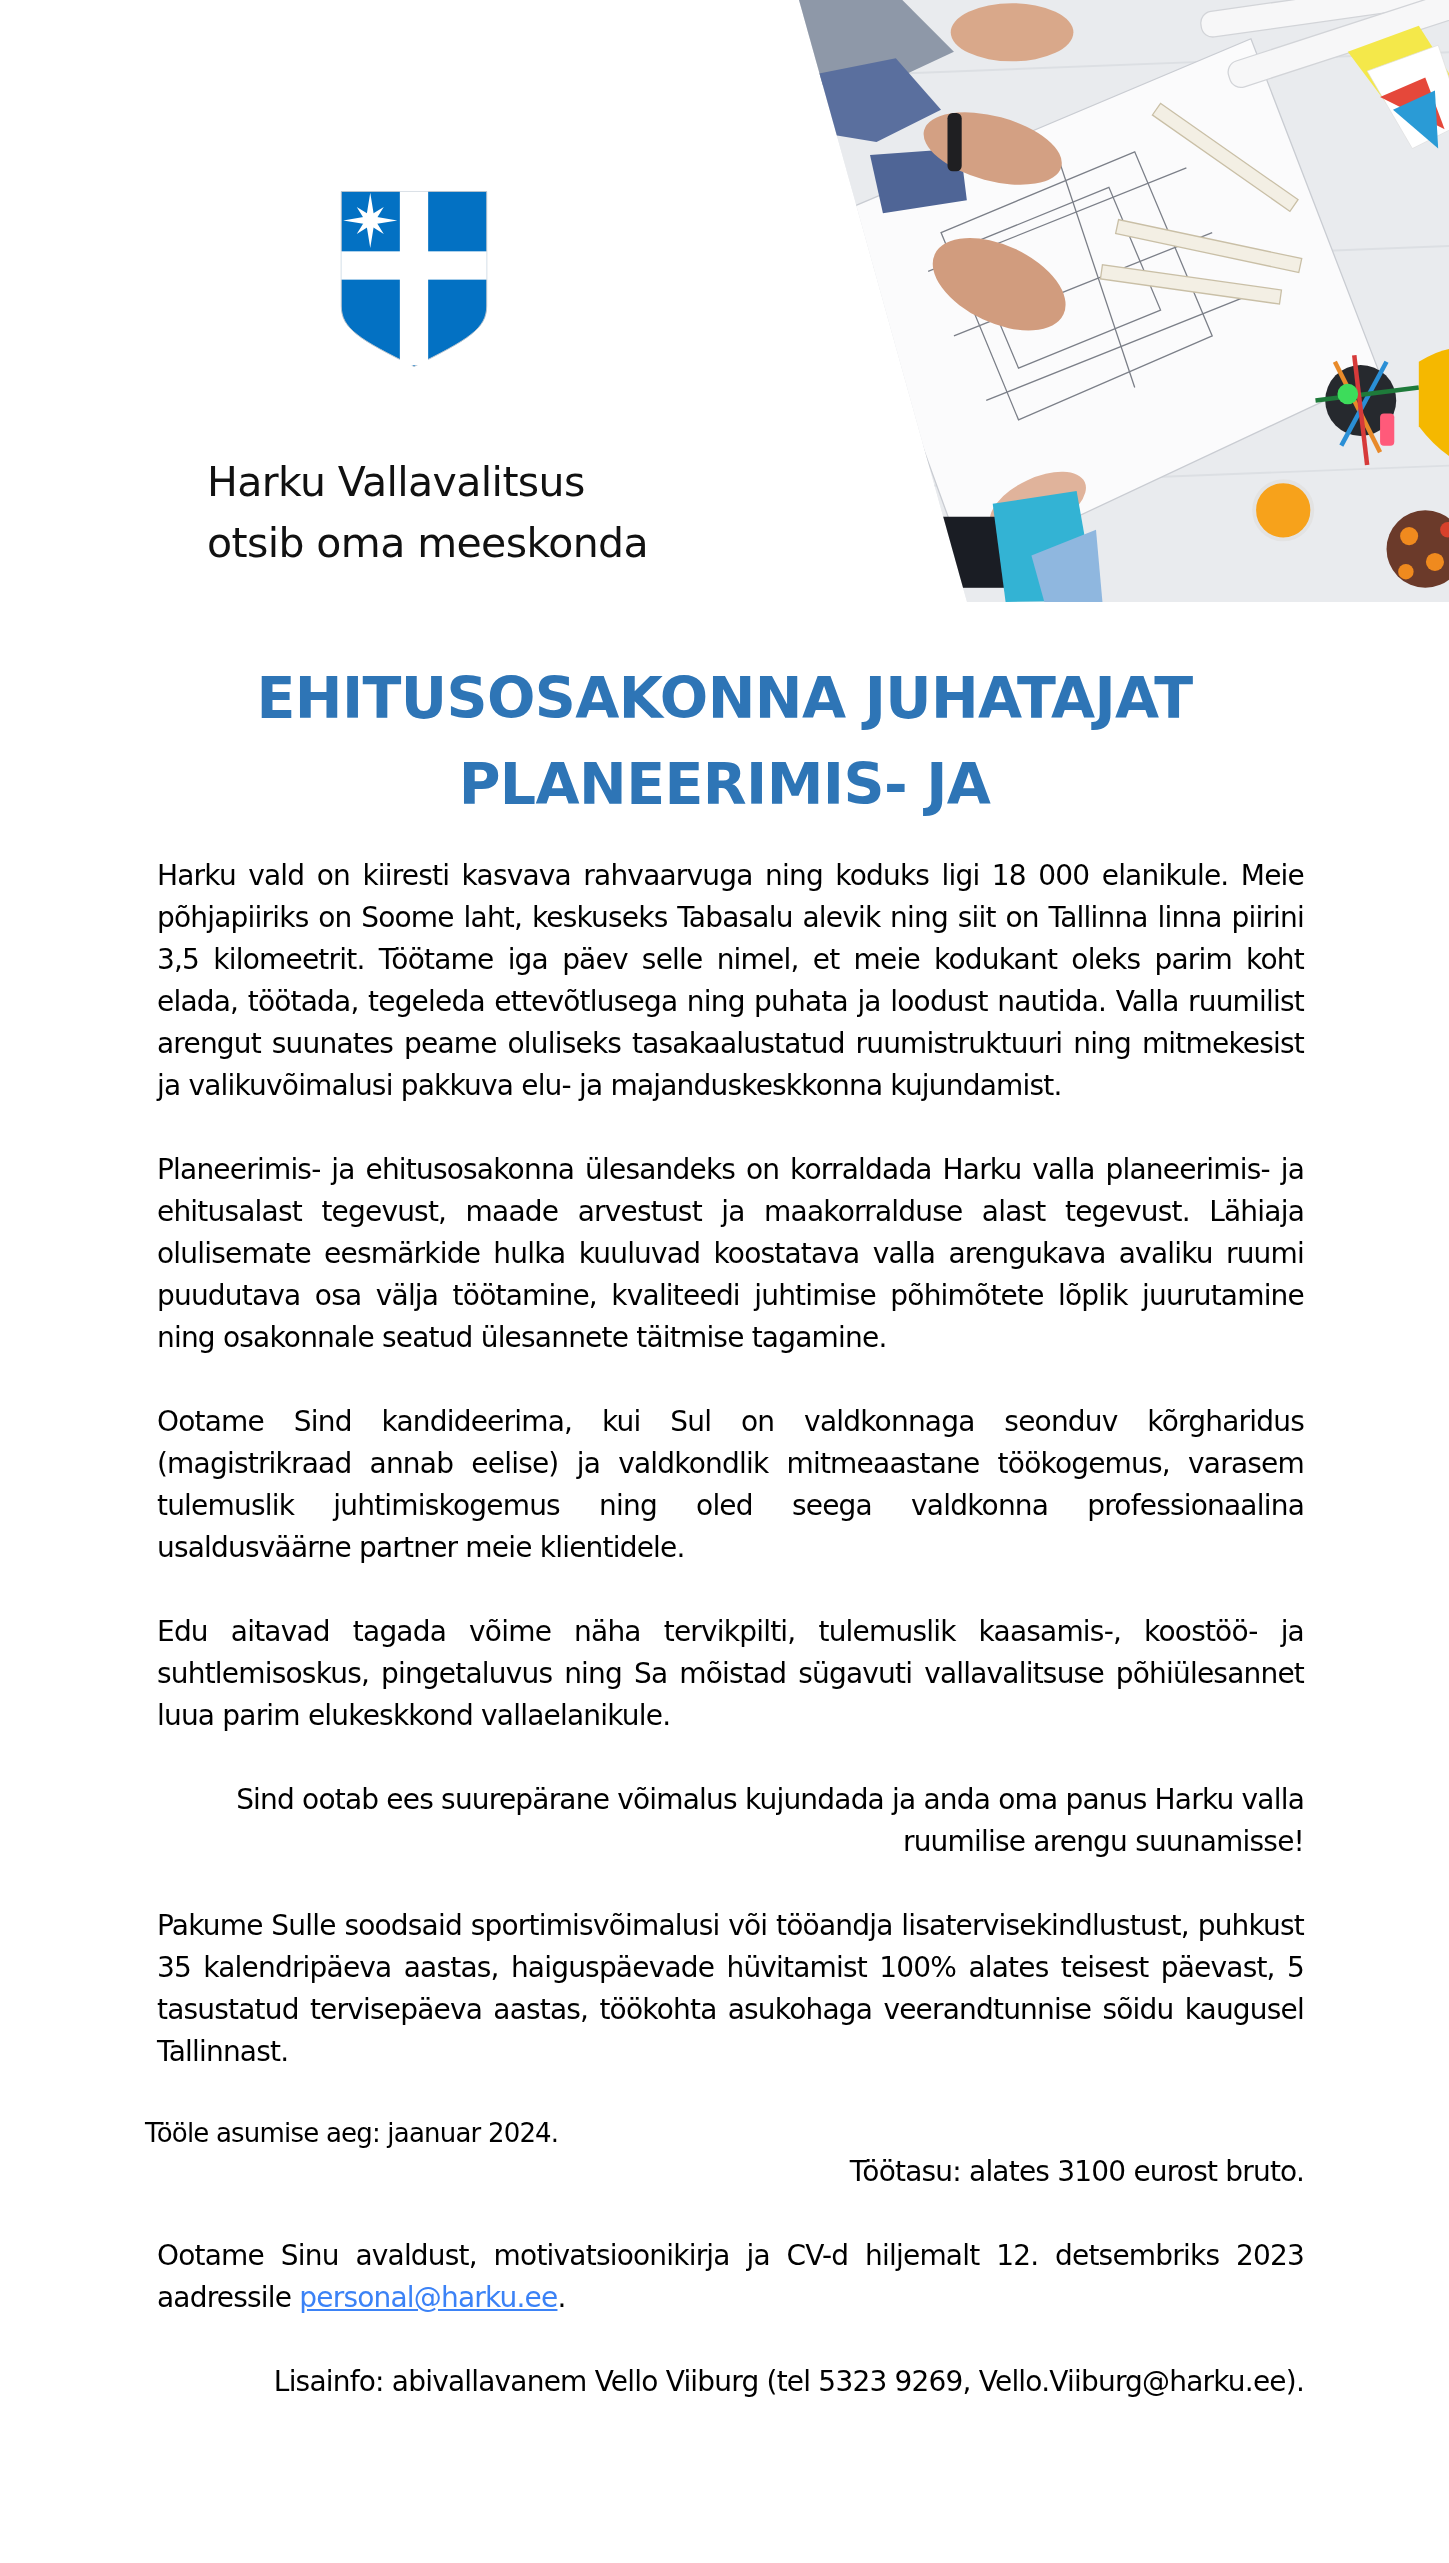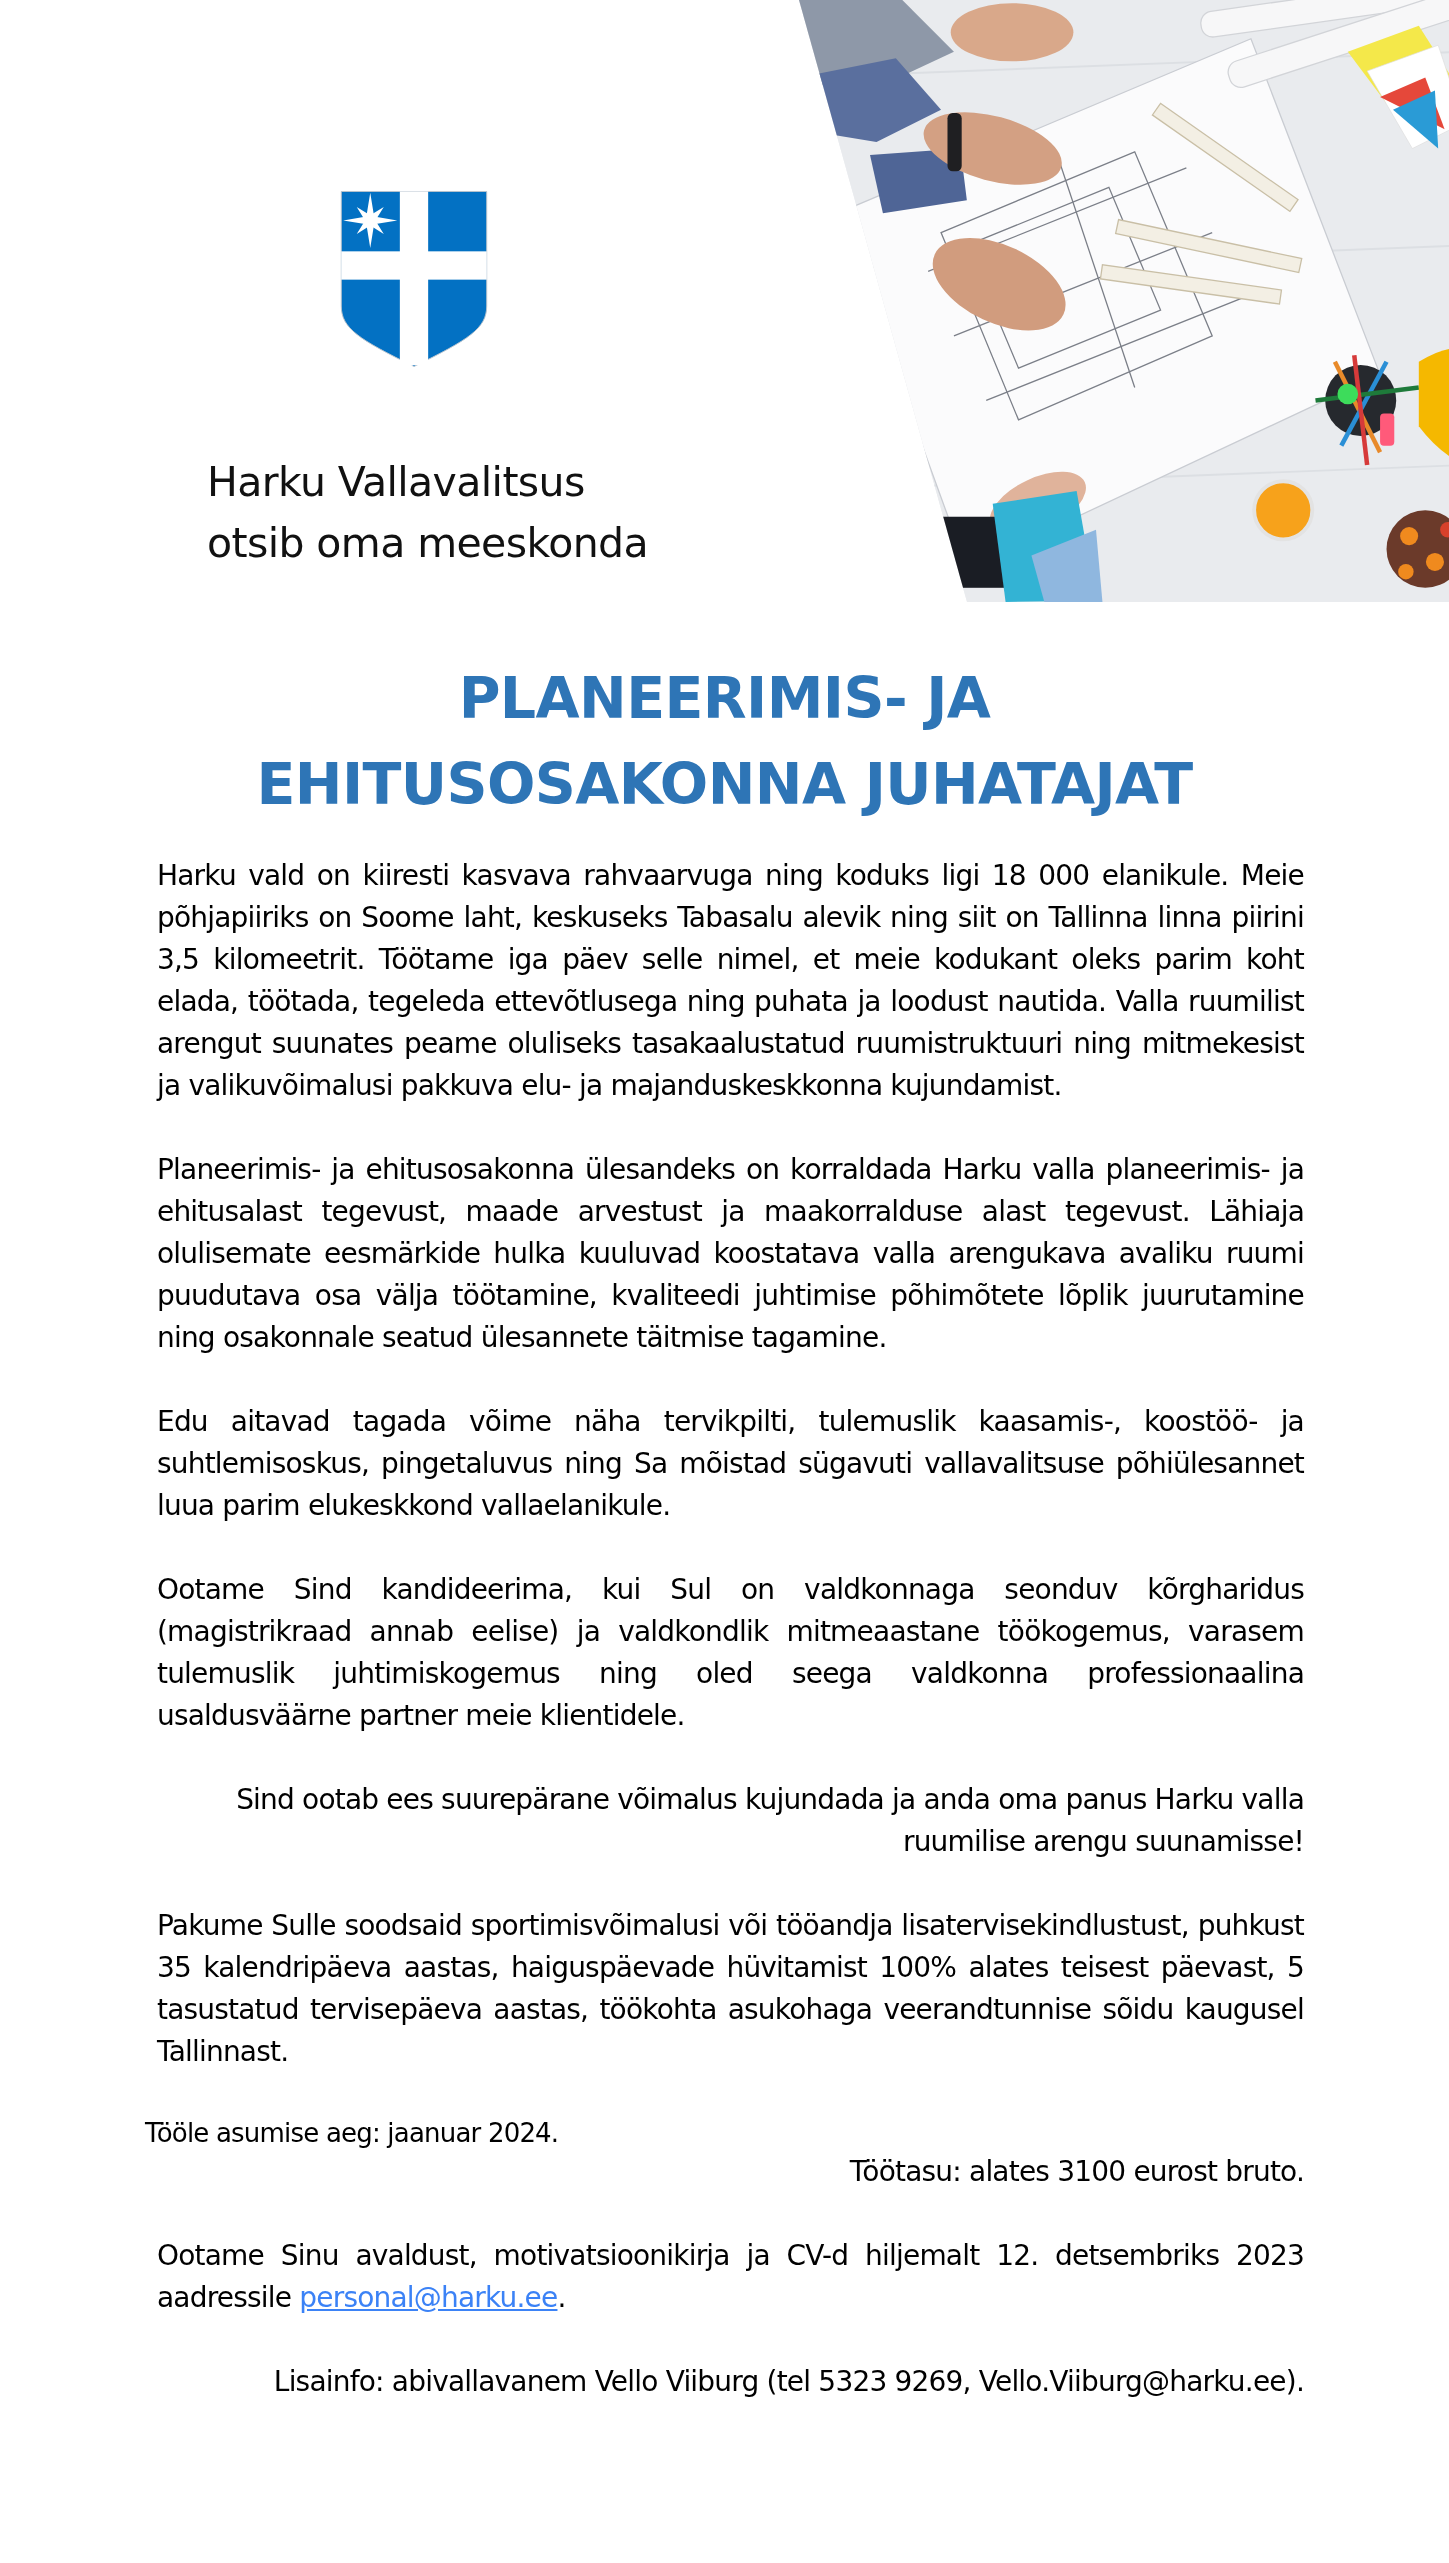--- a/index.html
+++ b/index.html
@@ -126,32 +126,32 @@
         <circle cx="945" cy="830" r="14" fill="#f08a1e"></circle>
         <circle cx="985" cy="870" r="14" fill="#f08a1e"></circle>
         <circle cx="1005" cy="820" r="12" fill="#d7412b"></circle>
         <circle cx="940" cy="885" r="12" fill="#f08a1e"></circle>
       </g>
     </svg>
   </div>
 </div>
 
 <div class="job-title">
+  <div>EHITUSOSAKONNA JUHATAJAT</div>
   <div>PLANEERIMIS- JA</div>
-  <div>EHITUSOSAKONNA JUHATAJAT</div>
 </div>
 
 <div class="content">
   <p>Harku vald on kiiresti kasvava rahvaarvuga ning koduks ligi 18 000 elanikule. Meie põhjapiiriks on Soome laht, keskuseks Tabasalu alevik ning siit on Tallinna linna piirini 3,5 kilomeetrit. Töötame iga päev selle nimel, et meie kodukant oleks parim koht elada, töötada, tegeleda ettevõtlusega ning puhata ja loodust nautida. Valla ruumilist arengut suunates peame oluliseks tasakaalustatud ruumistruktuuri ning mitmekesist ja valikuvõimalusi pakkuva elu- ja majanduskeskkonna kujundamist.</p>
 
   <p><b>Planeerimis- ja ehitusosakonna ülesandeks</b><span> on korraldada Harku valla planeerimis- ja ehitusalast tegevust, maade arvestust ja maakorralduse alast tegevust. Lähiaja olulisemate eesmärkide hulka kuuluvad koostatava valla arengukava avaliku ruumi puudutava osa välja töötamine, kvaliteedi juhtimise põhimõtete lõplik juurutamine ning osakonnale seatud ülesannete täitmise tagamine.</span></p>
 
+  <p><b>Ootame Sind kandideerima</b><span>, kui Sul on valdkonnaga seonduv kõrgharidus (magistrikraad annab eelise) ja valdkondlik mitmeaastane töökogemus, varasem tulemuslik juhtimiskogemus ning oled seega valdkonna professionaalina usaldusväärne partner meie klientidele.</span></p>
+
   <p><b>Edu aitavad tagada</b><span> võime näha tervikpilti, tulemuslik kaasamis-, koostöö- ja suhtlemisoskus, pingetaluvus ning Sa mõistad sügavuti vallavalitsuse põhiülesannet luua parim elukeskkond vallaelanikule.</span></p>
-
-  <p><b>Ootame Sind kandideerima</b><span>, kui Sul on valdkonnaga seonduv kõrgharidus (magistrikraad annab eelise) ja valdkondlik mitmeaastane töökogemus, varasem tulemuslik juhtimiskogemus ning oled seega valdkonna professionaalina usaldusväärne partner meie klientidele.</span></p>
 
   <p style="text-align:right"><b>Sind ootab ees suurepärane võimalus</b><span> kujundada ja anda oma panus Harku valla  ruumilise arengu suunamisse!</span></p>
 
   <p><b>Pakume Sulle</b><span> soodsaid sportimisvõimalusi või tööandja lisatervisekindlustust, puhkust 35 kalendripäeva aastas, haiguspäevade hüvitamist 100% alates teisest päevast, 5 tasustatud tervisepäeva aastas, töökohta asukohaga veerandtunnise sõidu kaugusel Tallinnast.</span></p>
 
   <p class="tight small" style="text-align:left"><b>Tööle asumise aeg</b><span>: jaanuar 2024.</span></p>
   <p style="text-align:right"><b>Töötasu</b><span>: alates 3100 eurost bruto.</span></p>
 
   <p><span>Ootame Sinu avaldust, motivatsioonikirja ja CV-d hiljemalt 12. detsembriks 2023 aadressile </span><a href="mailto:personal@harku.ee">personal@harku.ee</a><span>.</span></p>
 

